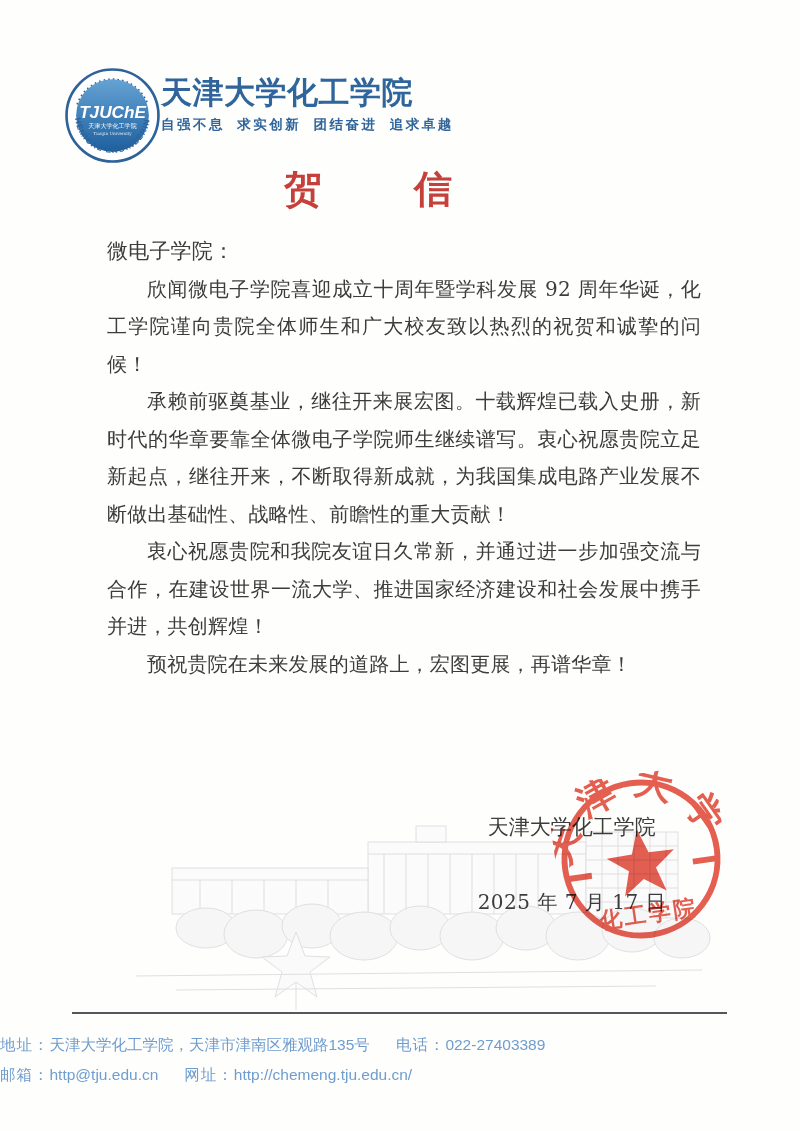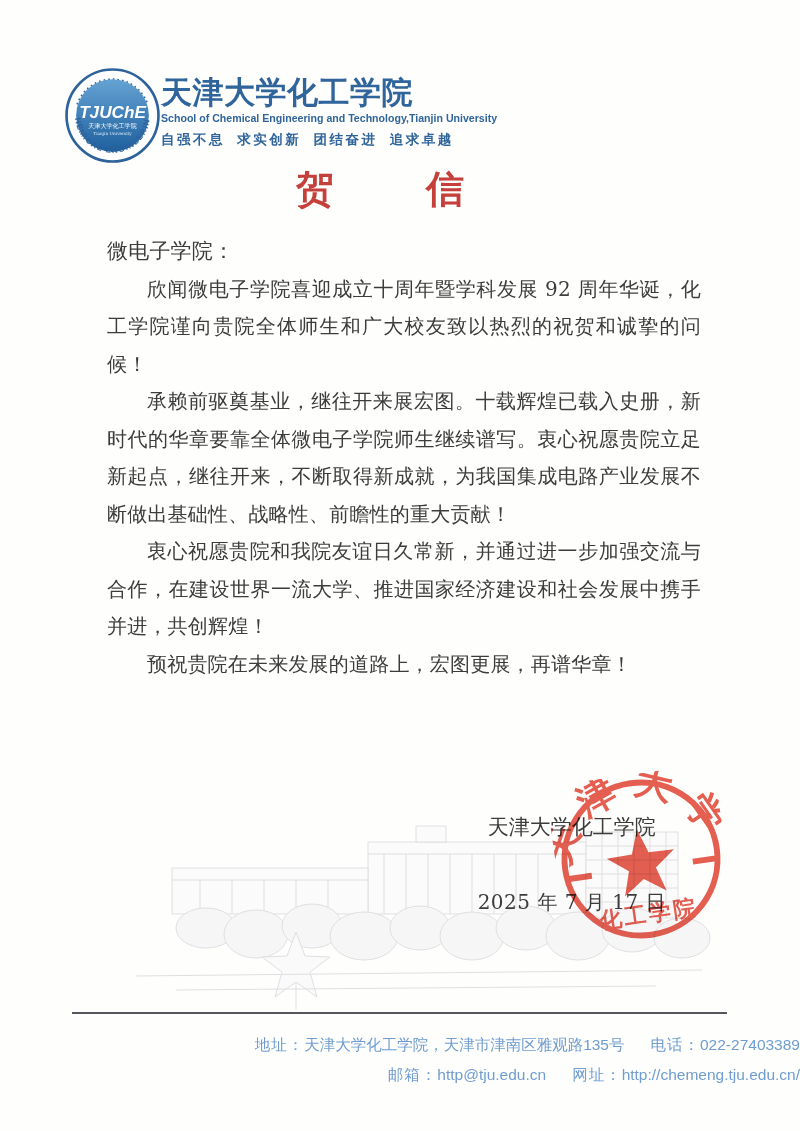--- a/index.html
+++ b/index.html
@@ -9,39 +9,39 @@
     font-family:"DejaVu Serif","Liberation Serif",serif;color:#3c3c3c;
   }
   
   .logo{position:absolute;left:64px;top:67px;width:97px;height:97px;}
   .header-text{position:absolute;left:161px;top:76px;width:470px;
     font-family:"Liberation Sans","DejaVu Sans",sans-serif;color:#30659b;}
   .school-zh{font-size:31px;font-weight:bold;letter-spacing:.5px;line-height:34px;white-space:nowrap;}
   .school-en{font-size:10.6px;font-weight:bold;line-height:13px;margin-top:2px;white-space:nowrap;}
   .motto{font-size:13.5px;font-weight:bold;letter-spacing:2.5px;word-spacing:6px;margin-top:6px;white-space:nowrap;}
   
-  .letter-title{position:absolute;left:296px;top:167px;font-size:38px;font-weight:bold;
+  .letter-title{position:absolute;left:284px;top:167px;font-size:38px;font-weight:bold;
     color:#c6403b;letter-spacing:92px;white-space:nowrap;line-height:44px;}
   
   .body-text{position:absolute;left:107px;top:233px;width:594px;z-index:2;
     font-size:20px;line-height:37.5px;text-align:justify;letter-spacing:.2px;}
   .salutation{font-size:21px;}
   .body-text p{margin:0;text-indent:2em;}
   
   .signoff{position:absolute;right:134px;top:809px;z-index:2;text-align:center;
     font-size:21px;line-height:36px;color:#3c3c3c;white-space:nowrap;}
   .signoff .date{font-size:20px;letter-spacing:.5px;margin-top:39px;}
   
   .seal{position:absolute;left:556px;top:774px;width:170px;height:170px;z-index:3;
     mix-blend-mode:multiply;opacity:.9;transform:rotate(-8deg);}
   
   .watermark{position:absolute;left:116px;top:820px;width:606px;height:195px;z-index:1;opacity:.55;}
   
   .footer-rule{position:absolute;left:72px;top:1012px;width:655px;height:2px;background:#55575c;}
-  .footer{position:absolute;left:0;top:1030px;width:800px;text-align:right;z-index:2;
+  .footer{position:absolute;left:0;top:1030px;width:800px;text-align:left;z-index:2;
     font-family:"Liberation Sans","DejaVu Sans",sans-serif;color:#6f9dcf;font-size:15.5px;line-height:30px;}
   .footer .sep{display:inline-block;width:26px;}
   .footer .lbl{letter-spacing:1px;}
 </style>
 </head>
 <body>
 
 <div class="page">
 
   <svg class="logo" viewBox="0 0 96 96">
@@ -58,21 +58,20 @@
     <text font-family="Liberation Sans, DejaVu Sans, sans-serif" font-size="8" font-weight="bold" fill="#2d629b" letter-spacing="1.2">
       <textPath href="#logoArc" startOffset="50%" text-anchor="middle">CHEMICAL  ENGINEERING</textPath>
     </text>
     <text x="48" y="50" text-anchor="middle" font-family="Liberation Sans, DejaVu Sans, sans-serif" font-size="17" font-weight="bold" font-style="italic" fill="#ffffff">TJUChE</text>
     <text x="48" y="60" text-anchor="middle" font-size="6" fill="#ffffff">天津大学化工学院</text>
     <text x="48" y="67" text-anchor="middle" font-size="4.2" fill="#dce9f5">Tianjin University</text>
   </svg>
 
   <div class="header-text">
     <div class="school-zh">天津大学化工学院</div>
-    <div class="school-en">School of Chemical Engineering and Technology,Tianjin University</div>
     <div class="motto">自强不息 求实创新  团结奋进 追求卓越</div>
   </div>
 
   <div class="letter-title">贺信</div>
 
   <svg class="watermark" viewBox="0 0 606 195">
     <g stroke="#c6c6cb" stroke-width="1" fill="none">
 
       <rect x="252" y="22" width="218" height="72" fill="#fafafb"></rect>
       <line x1="252" y1="34" x2="470" y2="34"></line>

